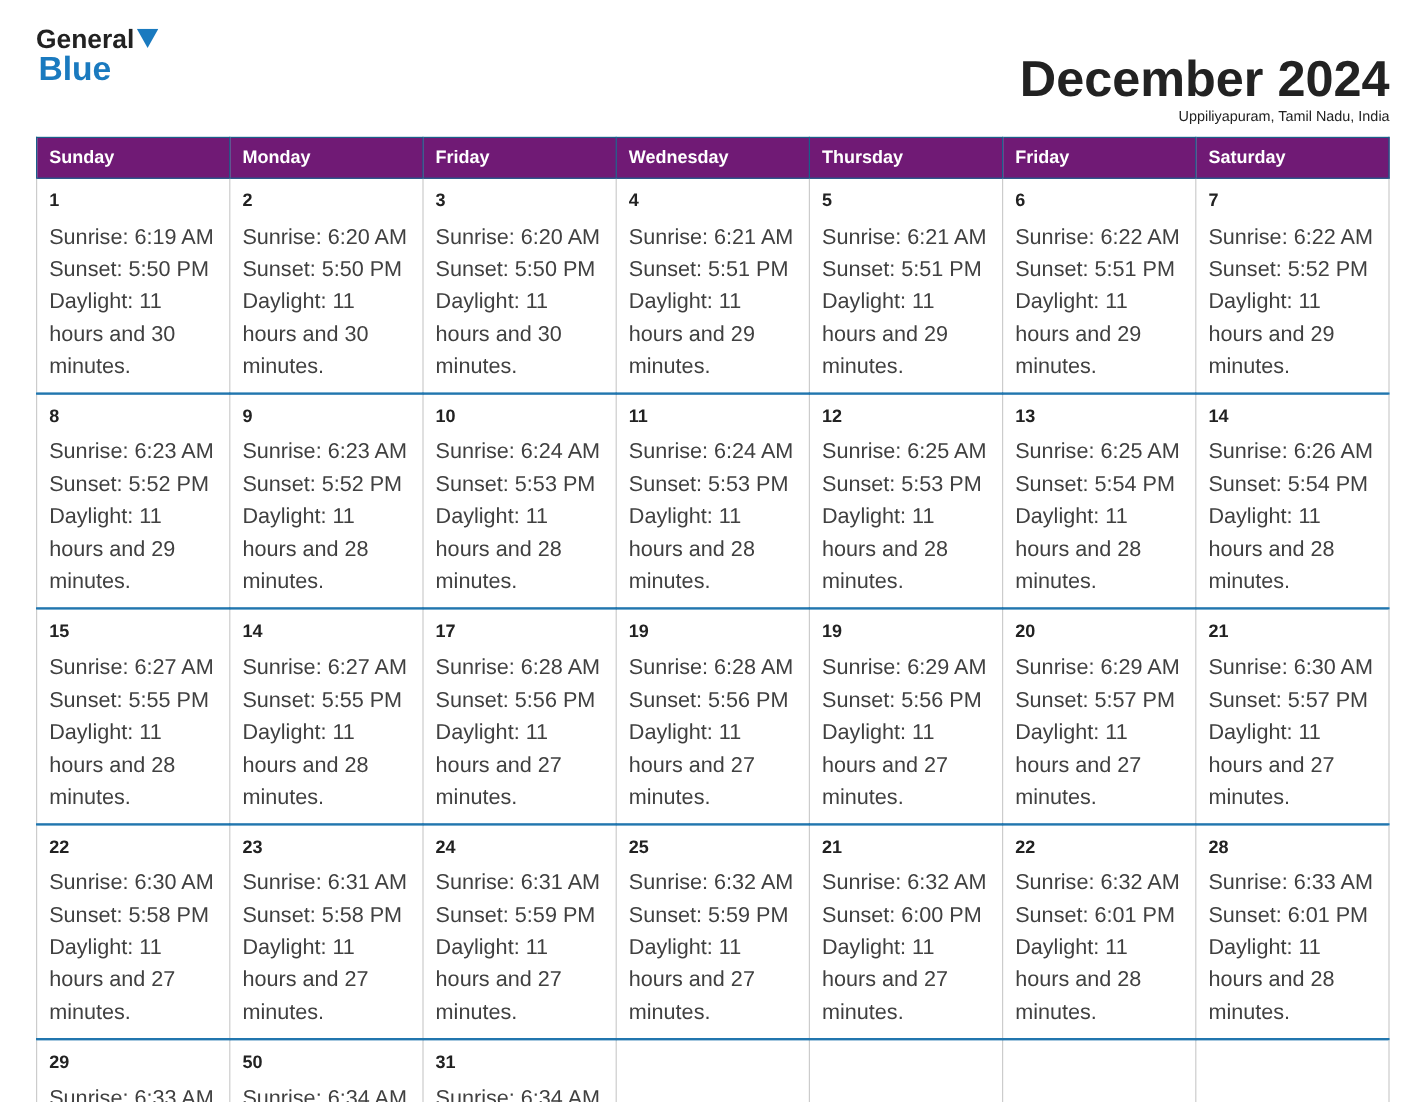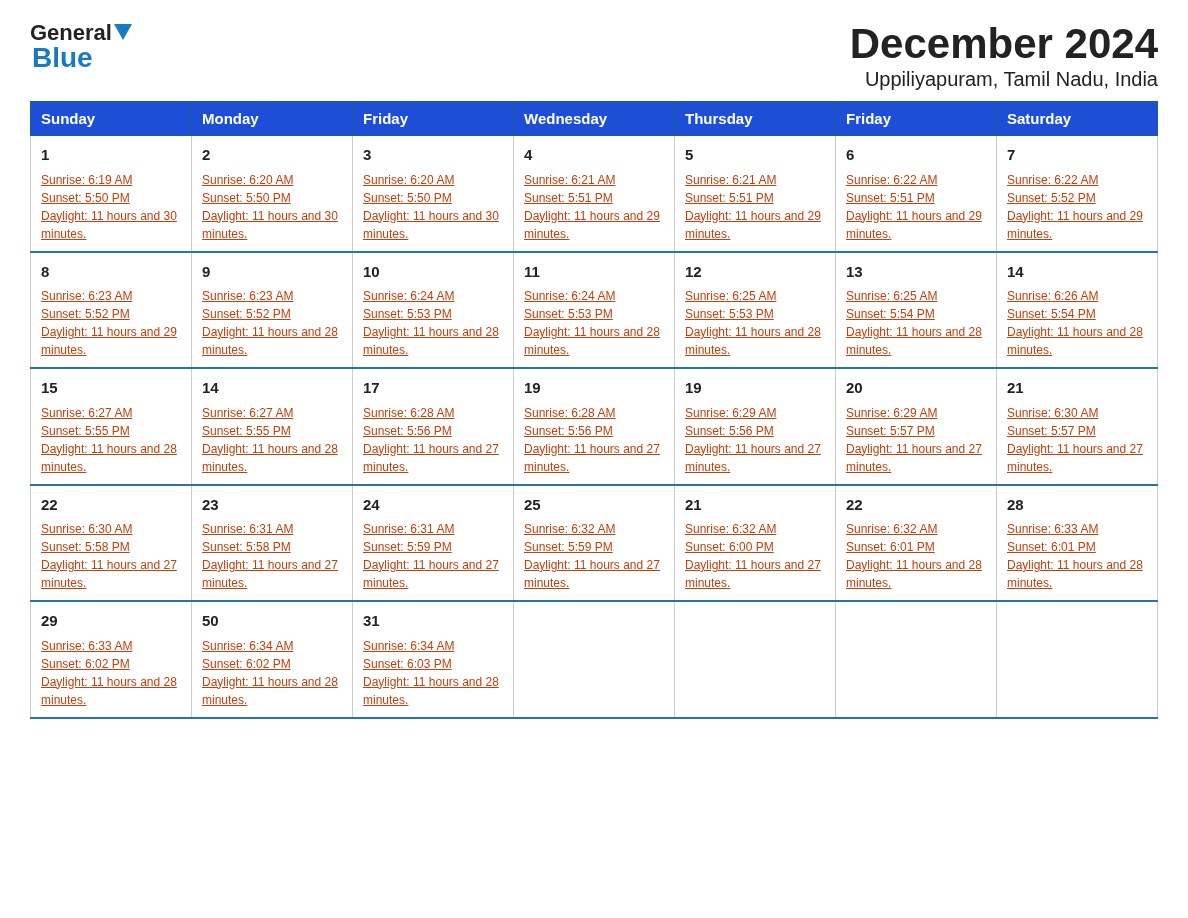--- a/index.html
+++ b/index.html
@@ -25,33 +25,34 @@
       font-weight: bold;
       color: #222;
     }
     .title-block {
       text-align: right;
     }
     .title-block h1 {
       font-size: 42px;
       font-weight: bold;
       color: #222;
+      margin-top: 22px;
     }
     .title-block h2 {
-      font-size: 20px;
+      font-size: 12px;
       font-weight: normal;
       color: #222;
     }
     .calendar {
       width: 100%;
       border-collapse: collapse;
       margin-top: 8px;
     }
     .calendar thead th {
-      background: #1d4ed8;
+      background: #701a75;
       color: #fff;
       font-size: 15px;
       font-weight: bold;
       padding: 8px 10px;
       text-align: left;
       border: 1px solid #1a5f8a;
     }
     .calendar tbody td {
       vertical-align: top;
       padding: 8px 10px;
@@ -62,23 +63,22 @@
     }
     .calendar tbody tr {
       border-bottom: 2px solid #2176ae;
     }
     .day-number {
       font-size: 15px;
       font-weight: bold;
       margin-bottom: 4px;
     }
     .day-info {
-      font-size: 12px;
-      color: #c2410c;
-      text-decoration: underline;
+      font-size: 18px;
+      color: #404040;
     }
     .empty-cell {
       background: #fff;
     }
   </style>
 </head>
 <body>
 
 <div class="header">
   <div class="logo">

